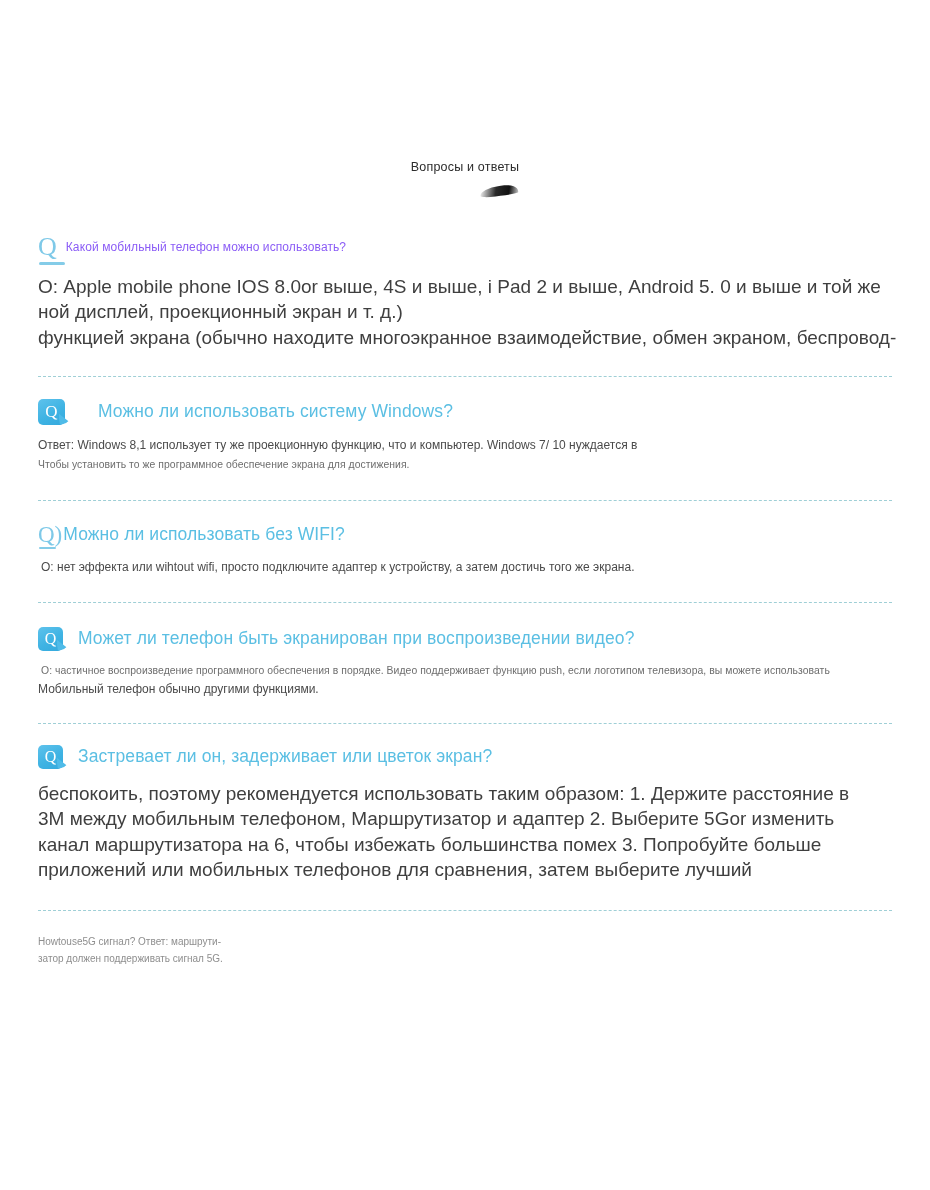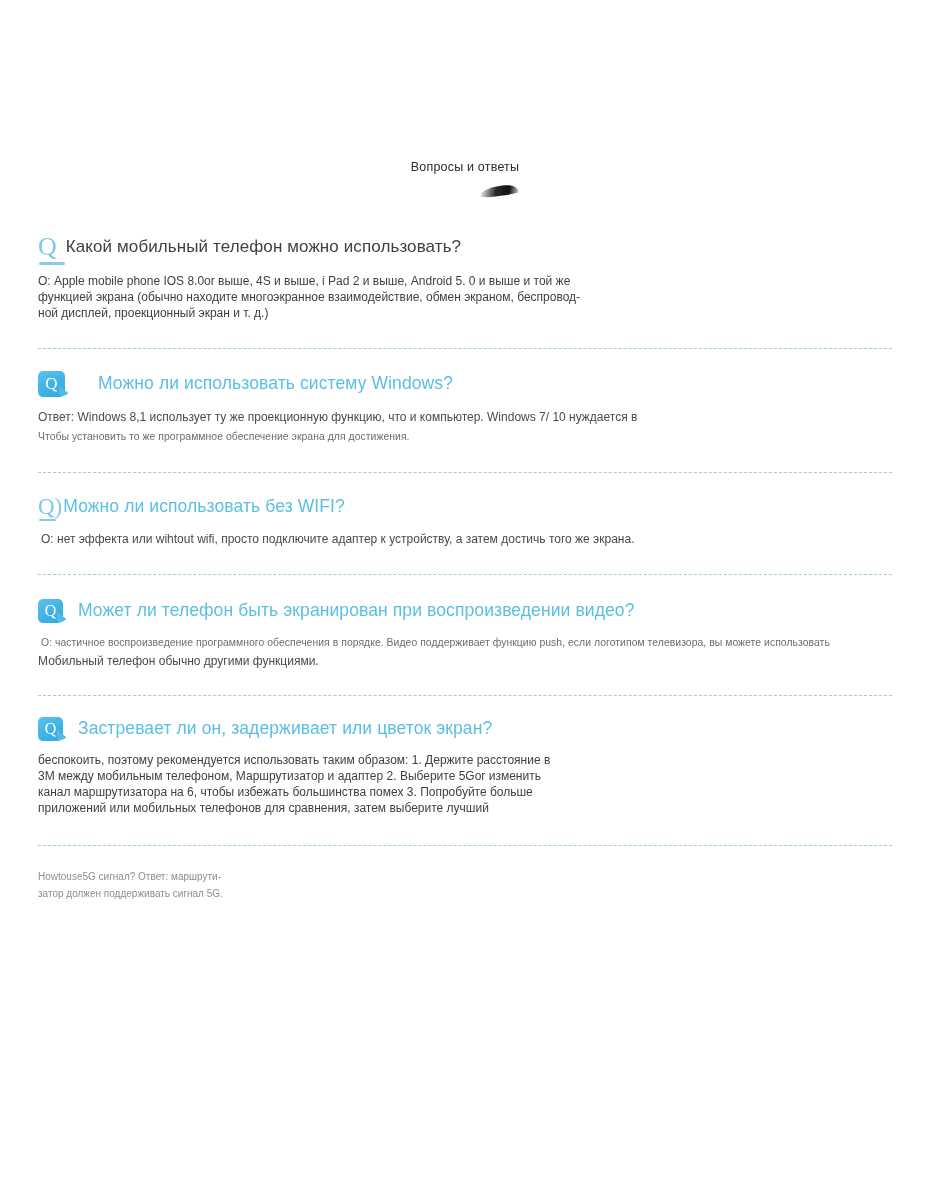--- a/index.html
+++ b/index.html
@@ -137,28 +137,28 @@
   }
 
   .q-title {
     color: #5bbfe3;
     font-size: 17.5px;
     line-height: 1.25;
     letter-spacing: .1px;
     white-space: nowrap;
   }
   .q-title-sm {
-    font-size: 17px;
-    color: #404040;
+    font-size: 12px;
+    color: #8b5cf6;
   }
 
   
   .a-big {
     color: #3f3f3f;
-    font-size: 12px;
+    font-size: 19px;
     line-height: 1.33;
     letter-spacing: 0;
   }
   .a-mid {
     color: #4a4a4a;
     font-size: 12px;
     line-height: 1.34;
   }
   .a-small {
     color: #6d6d6d;
@@ -187,22 +187,22 @@
   <div class="faq-list">
 
     <div class="faq-item" style="padding-top:6px;">
       <div class="q-row">
         <span class="q-outline">Q</span>
         <span class="q-title q-title-sm">Какой мобильный телефон можно использовать?</span>
       </div>
       <div style="height:14px"></div>
       <div class="a-big">
         <div class="nowrapline">О: Apple mobile phone IOS 8.0or выше, 4S и выше, i Pad 2 и выше, Android 5. 0 и выше и той же</div>
+        <div class="nowrapline">ной дисплей, проекционный экран и т. д.)</div>
         <div class="nowrapline">функцией экрана (обычно находите многоэкранное взаимодействие, обмен экраном, беспровод-</div>
-        <div class="nowrapline">ной дисплей, проекционный экран и т. д.)</div>
       </div>
       <div style="height:26px"></div>
     </div>
     <div class="divider"></div>
 
     <div class="faq-item" style="padding-top:22px;">
       <div class="q-row">
         <span class="q-badge">Q</span>
         <span class="q-title" style="margin-left:24px;">Можно ли использовать систему Windows?</span>
       </div>

